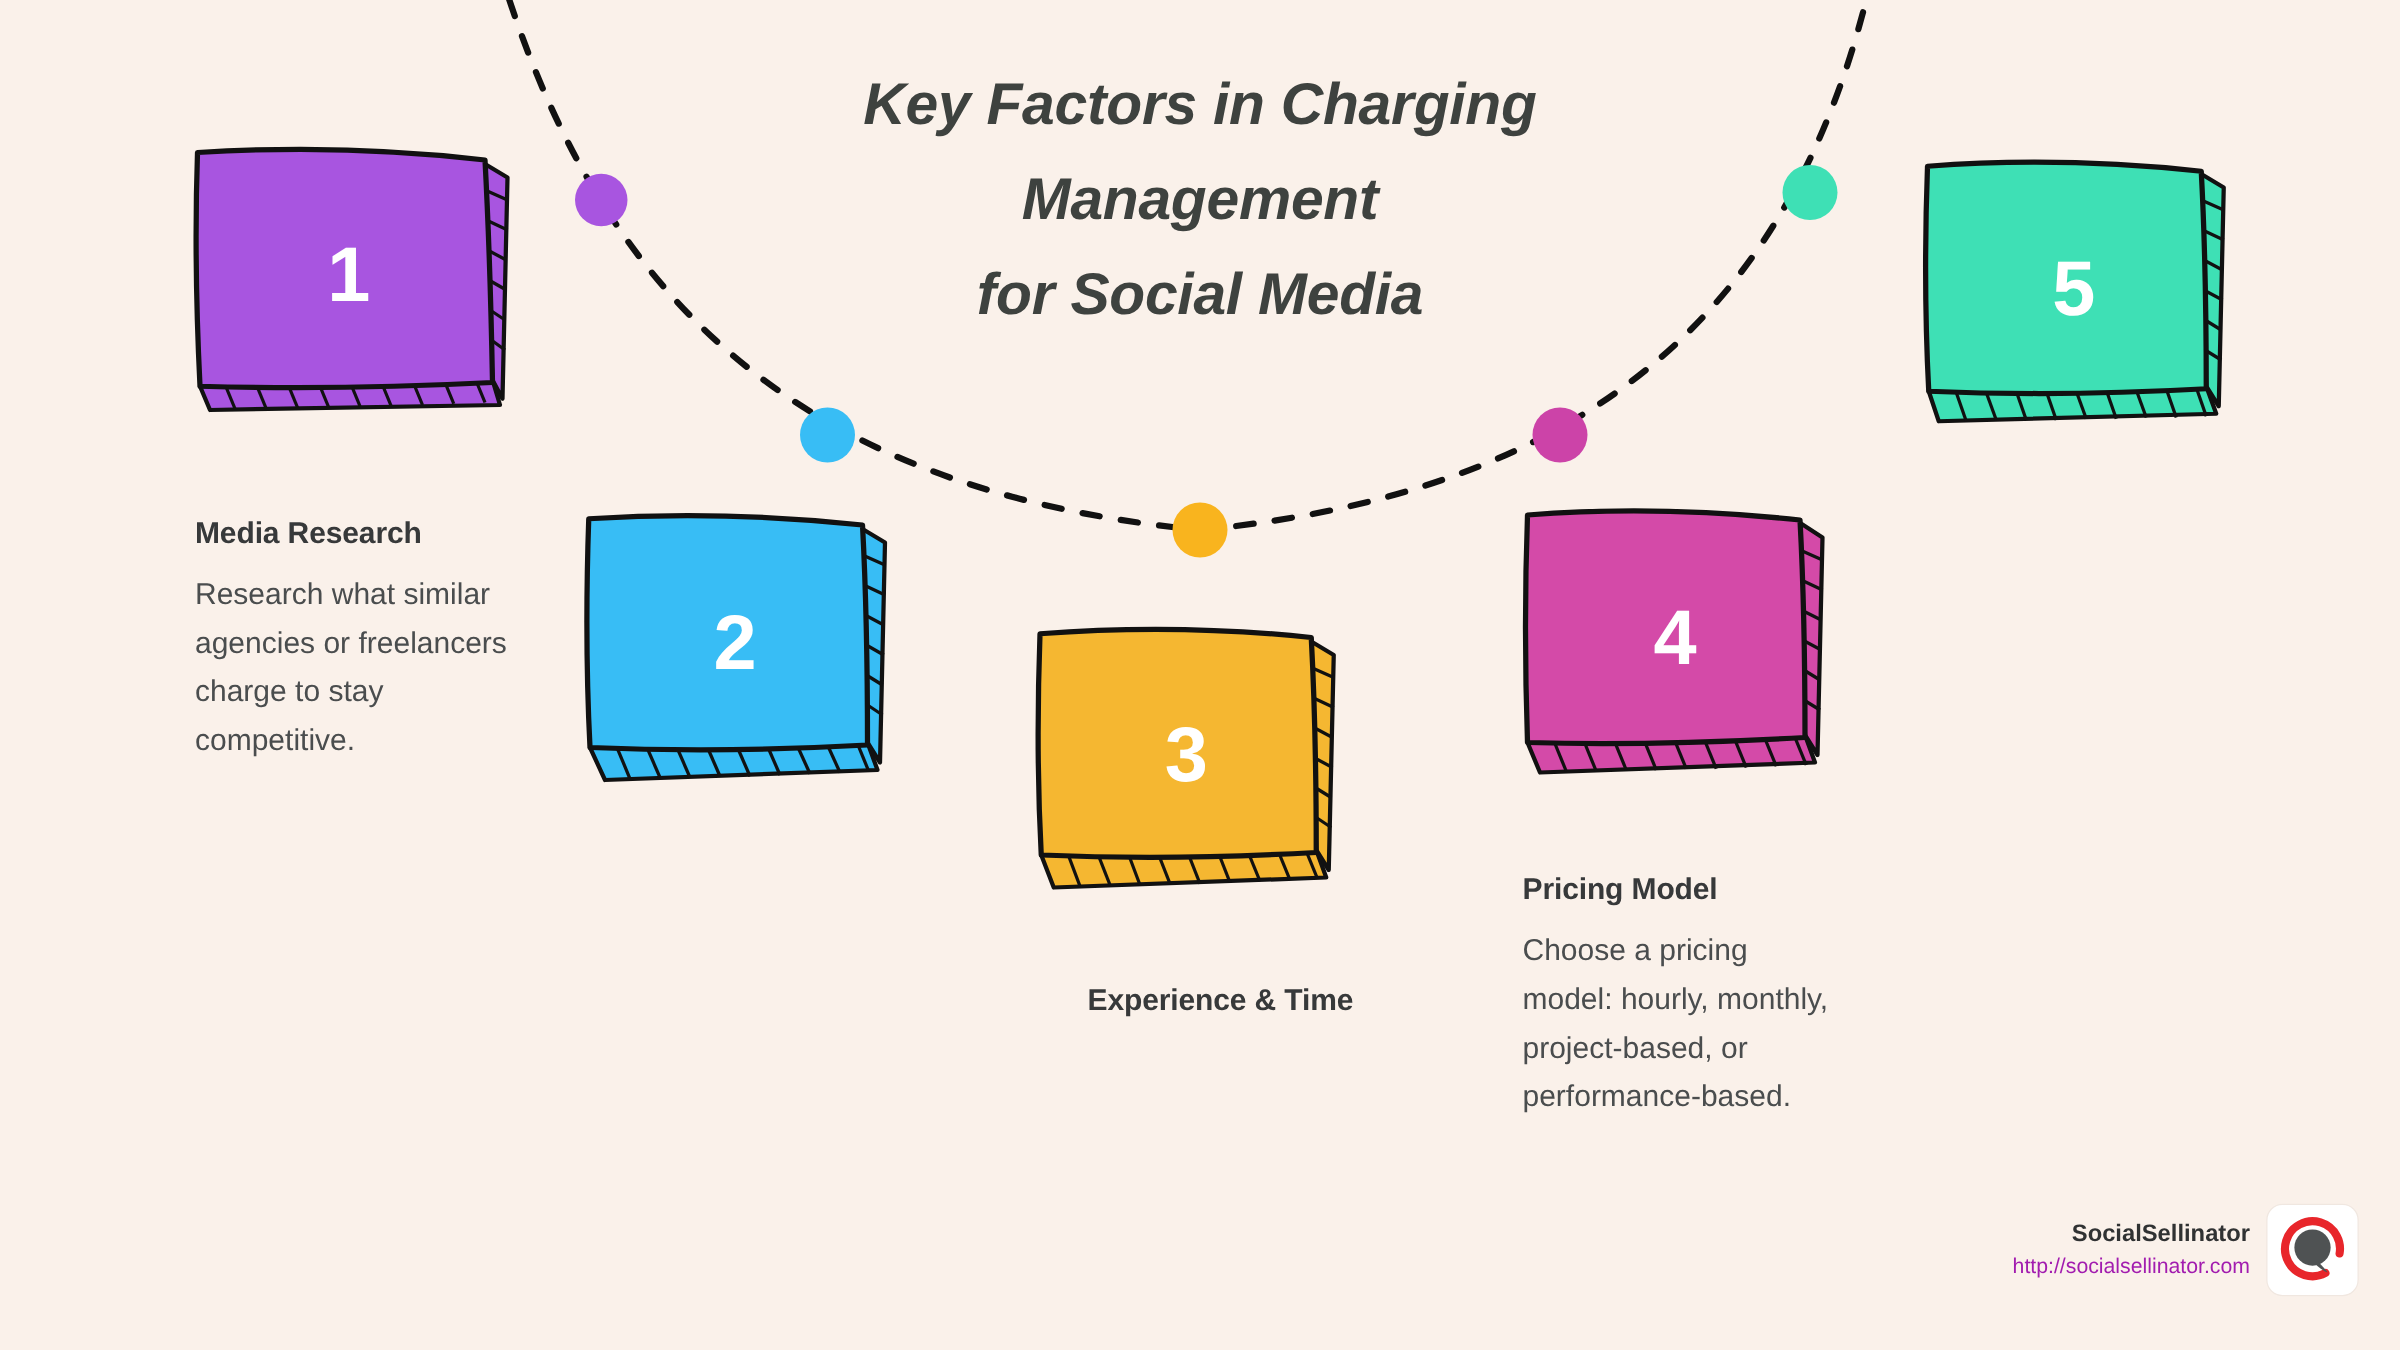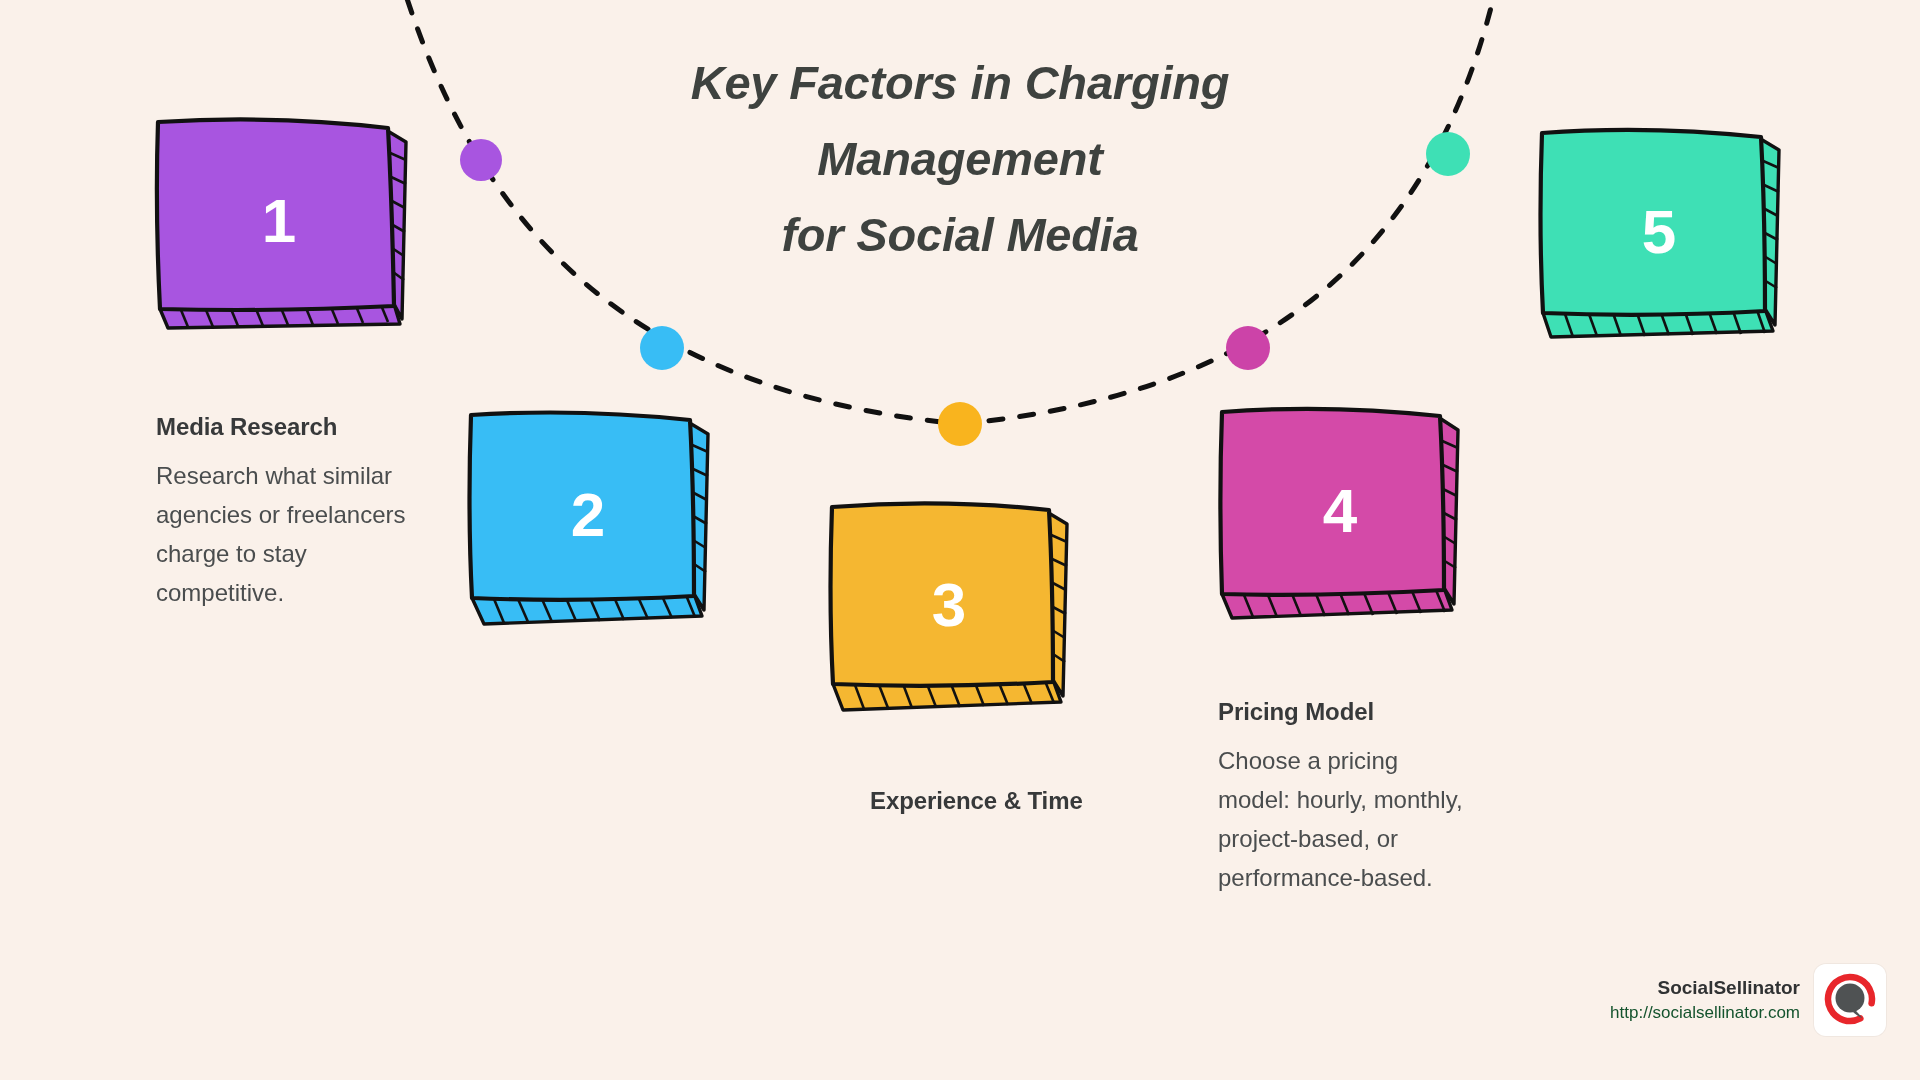--- a/index.html
+++ b/index.html
@@ -66,21 +66,21 @@
     position:absolute;
     right:34px;bottom:44px;
     display:flex;align-items:center;gap:14px;
   }
   #footer .ftext{text-align:right;}
   #footer .brand{
     font-size:19px;font-weight:700;color:#303233;
     line-height:1.3;
   }
   #footer .url{
-    font-size:17px;color:#14532d;margin-top:2px;line-height:1.3;
+    font-size:17px;color:#a21caf;margin-top:2px;line-height:1.3;
   }
   #footer .logo{
     width:72px;height:72px;border-radius:12px;background:#ffffff;
     display:flex;align-items:center;justify-content:center;
     box-shadow:0 0 0 1px rgba(0,0,0,0.04);
   }
 </style>
 </head>
 <body style="background: rgb(250, 241, 234);">
 

